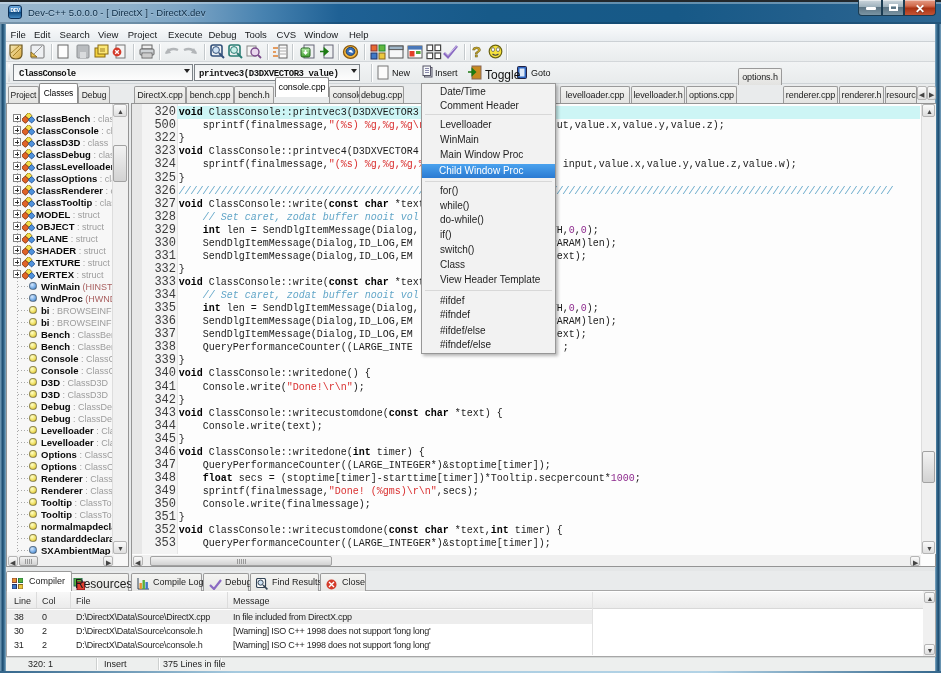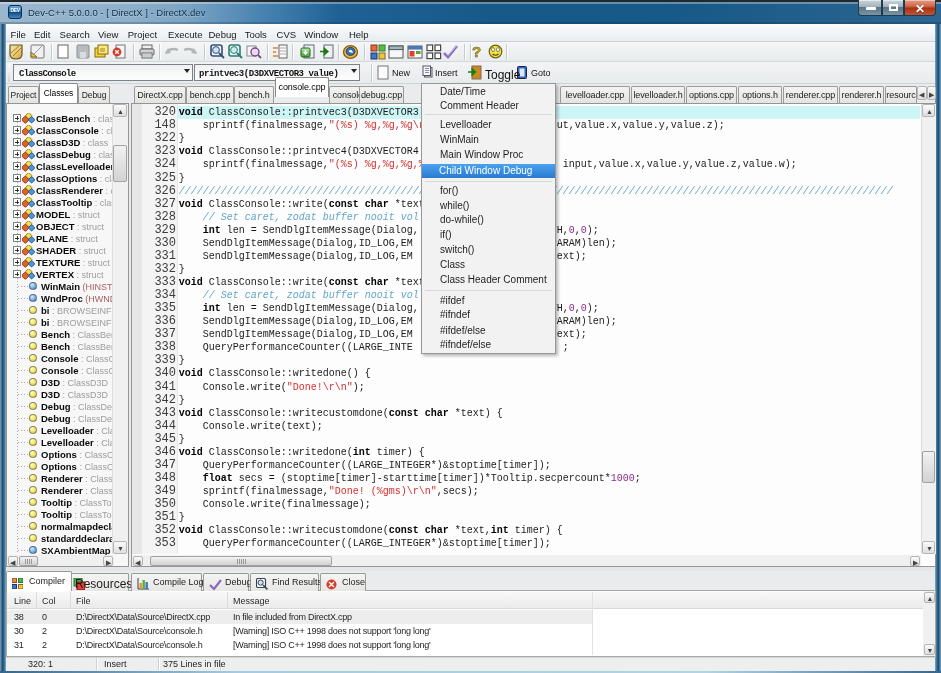--- a/index.html
+++ b/index.html
@@ -263,21 +263,21 @@
 <div class="tab a" style="left:78px;top:86px;width:32px;height:17px;font-size:8.5px">Debug</div>
 <div class="tab a" style="left:134px;top:86px;width:52px;height:17px;overflow:hidden">DirectX.cpp</div>
 <div class="tab a" style="left:186px;top:86px;width:48px;height:17px;overflow:hidden">bench.cpp</div>
 <div class="tab a" style="left:234px;top:86px;width:40px;height:17px;overflow:hidden">bench.h</div>
 <div class="tab a" style="left:329px;top:86px;width:45px;height:17px;overflow:hidden">console.h</div>
 <div class="tab a" style="left:359px;top:86px;width:45px;height:17px;overflow:hidden">debug.cpp</div>
 <div class="tab a" style="left:421px;top:86px;width:133px;height:17px"></div>
 <div class="tab a" style="left:560px;top:86px;width:70px;height:17px;overflow:hidden">levelloader.cpp</div>
 <div class="tab a" style="left:631px;top:86px;width:54px;height:17px;overflow:hidden">levelloader.h</div>
 <div class="tab a" style="left:686px;top:86px;width:51px;height:17px;overflow:hidden">options.cpp</div>
-<div class="tab a" style="left:738px;top:86px;width:44px;height:17px;overflow:hidden">options.h</div>
+<div class="tab a" style="left:738px;top:68px;width:44px;height:17px;overflow:hidden">options.h</div>
 <div class="tab a" style="left:783px;top:86px;width:55px;height:17px;overflow:hidden">renderer.cpp</div>
 <div class="tab a" style="left:839px;top:86px;width:45px;height:17px;overflow:hidden">renderer.h</div>
 <div class="tab a" style="left:885px;top:86px;width:32px;height:17px;overflow:hidden">resourc</div>
 <div class="tabon a" style="left:275px;top:77px;width:54px;height:20px">console.cpp</div>
 <div class="a sbtn" style="left:917px;top:86px;width:10px;height:14px">
     <i class="a arrglyph" style="left:1px;top:3px">◀</i>
   </div>
 <div class="a sbtn" style="left:927px;top:86px;width:9px;height:14px">
     <i class="a arrglyph" style="left:1px;top:3px">▶</i>
   </div>
@@ -467,21 +467,21 @@
   </div>
 <div class="a sbtn" style="left:103px;top:556px;width:10px;height:10px">
     <i class="a arrglyph" style="left:2px;top:1px">▶</i>
   </div>
 <div id="epanel" class="a" style="left:131px;top:103px;width:805px;height:464px;background:#fdfdfd;border:1px solid #949494"></div>
 <div class="a" style="left:132px;top:104px;width:10px;height:450px;background:#e7e7e7"></div>
 <div class="a" style="left:142px;top:104px;width:36px;height:450px;background:#f4f4f4;border-right:1px solid #e6e6e6"></div>
 <div class="a" style="left:177px;top:106px;width:743px;height:13px;background:#cdf5f5"></div>
 <div class="a lnum" style="left:142px;top:106.2px;width:34px;text-align:right">320</div>
 <div class="a cl" style="left:178.7px;top:106.2px"><span class="k">void</span> ClassConsole::printvec3(D3DXVECTOR3 value) {</div>
-<div class="a lnum" style="left:142px;top:119.3px;width:34px;text-align:right">148</div>
+<div class="a lnum" style="left:142px;top:119.3px;width:34px;text-align:right">500</div>
 <div class="a cl" style="left:178.7px;top:119.3px">    sprintf(finalmessage,<span class="s">"(%s) %g,%g,%g\r\n"</span>,               input,value.x,value.y,value.z);</div>
 <div class="a lnum" style="left:142px;top:132.3px;width:34px;text-align:right">322</div>
 <div class="a cl" style="left:178.7px;top:132.3px">}</div>
 <div class="a lnum" style="left:142px;top:145.4px;width:34px;text-align:right">323</div>
 <div class="a cl" style="left:178.7px;top:145.4px"><span class="k">void</span> ClassConsole::printvec4(D3DXVECTOR4 value) {</div>
 <div class="a lnum" style="left:142px;top:158.4px;width:34px;text-align:right">324</div>
 <div class="a cl" style="left:178.7px;top:158.4px">    sprintf(finalmessage,<span class="s">"(%s) %g,%g,%g,%g\r\n"</span>,                input,value.x,value.y,value.z,value.w);</div>
 <div class="a lnum" style="left:142px;top:171.5px;width:34px;text-align:right">325</div>
 <div class="a cl" style="left:178.7px;top:171.5px">}</div>
 <div class="a lnum" style="left:142px;top:184.6px;width:34px;text-align:right">326</div>
@@ -563,27 +563,27 @@
 <div class="a pit" style="left:440px;top:98.9px;z-index:51">Comment Header</div>
 <div class="a pit" style="left:440px;top:118.4px;z-index:51">Levelloader</div>
 <div class="a pit" style="left:440px;top:132.8px;z-index:51">WinMain</div>
 <div class="a pit" style="left:440px;top:147.8px;z-index:51">Main Window Proc</div>
 <div class="a pit" style="left:440px;top:184.1px;z-index:51">for()</div>
 <div class="a pit" style="left:440px;top:198.5px;z-index:51">while()</div>
 <div class="a pit" style="left:440px;top:213.3px;z-index:51">do-while()</div>
 <div class="a pit" style="left:440px;top:227.8px;z-index:51">if()</div>
 <div class="a pit" style="left:440px;top:242.7px;z-index:51">switch()</div>
 <div class="a pit" style="left:440px;top:258.0px;z-index:51">Class</div>
-<div class="a pit" style="left:440px;top:272.5px;z-index:51">Class Header Comment</div>
+<div class="a pit" style="left:440px;top:272.5px;z-index:51">View Header Template</div>
 <div class="a pit" style="left:440px;top:293.5px;z-index:51">#ifdef</div>
 <div class="a pit" style="left:440px;top:308.0px;z-index:51">#ifndef</div>
 <div class="a pit" style="left:440px;top:324.1px;z-index:51">#ifdef/else</div>
 <div class="a pit" style="left:440px;top:337.7px;z-index:51">#ifndef/else</div>
 <div class="a" style="left:422px;top:163.5px;width:133px;height:14px;background:linear-gradient(#4aa2ee,#2a7ad2);z-index:51">
-    <span class="pit" style="position:absolute;left:17px;color:#fff">Child Window Debug</span>
+    <span class="pit" style="position:absolute;left:17px;color:#fff">Child Window Proc</span>
   </div>
 <div class="a psep" style="left:425px;top:114.2px;width:127px;z-index:51"></div>
 <div class="a psep" style="left:425px;top:181.4px;width:127px;z-index:51"></div>
 <div class="a psep" style="left:425px;top:289.5px;width:127px;z-index:51"></div>
 <div class="a" style="left:6px;top:567px;width:929px;height:4px;background:#e4e6e7"></div>
 <div class="a" style="left:6px;top:571px;width:66px;height:20px;background:#fff;border:1px solid #9a9a9a;border-bottom:none;border-radius:2px 2px 0 0;z-index:3">
     <span style="position:absolute;left:5px;top:3px"><svg width="11" height="11" viewBox="0 0 11 11">
         <rect x="0" y="0" width="4.5" height="4.5" fill="#e8922e" stroke="#843"></rect>
         <rect x="6.5" y="0" width="4.5" height="4.5" fill="#58b038" stroke="#274"></rect>
         <rect x="0" y="6.5" width="4.5" height="4.5" fill="#3f78c8" stroke="#236"></rect>

